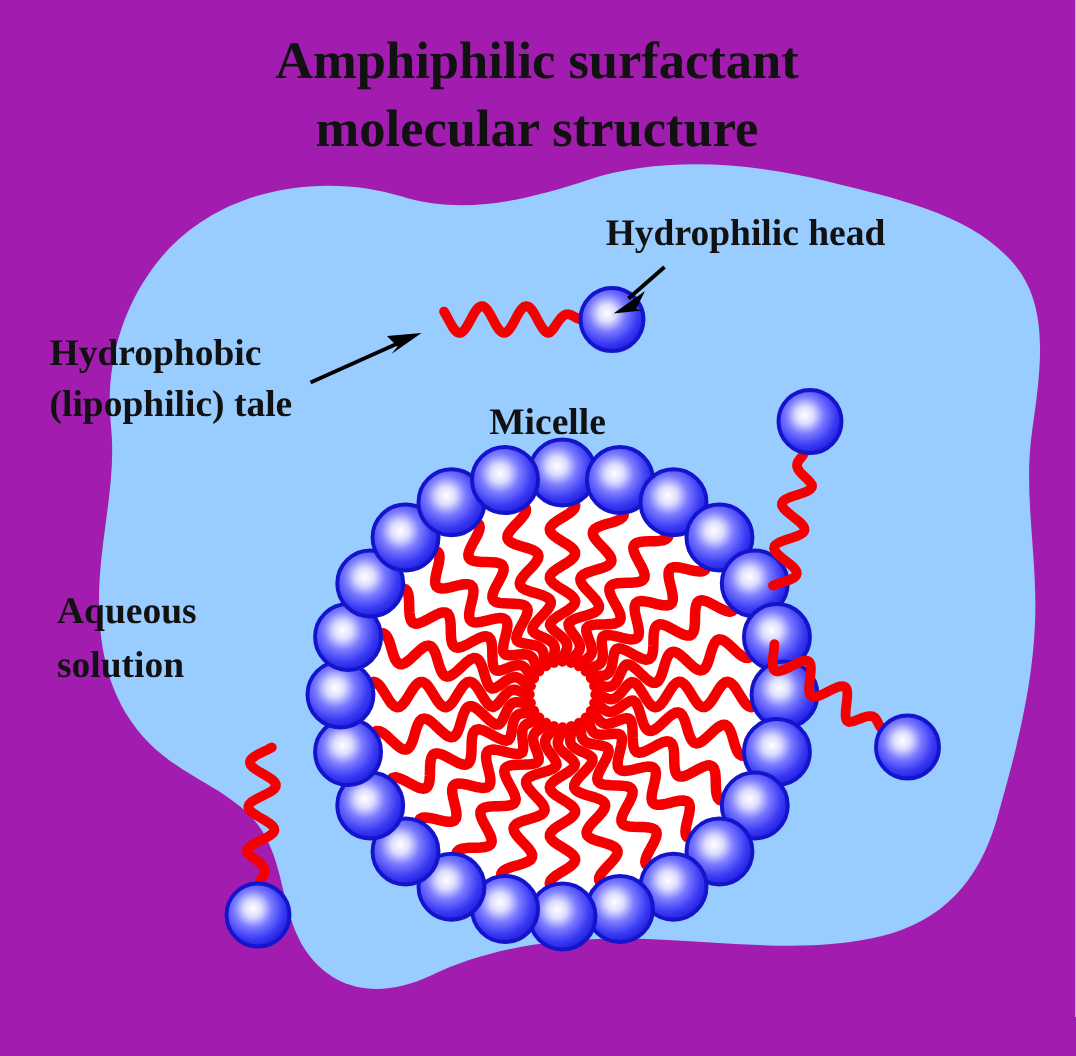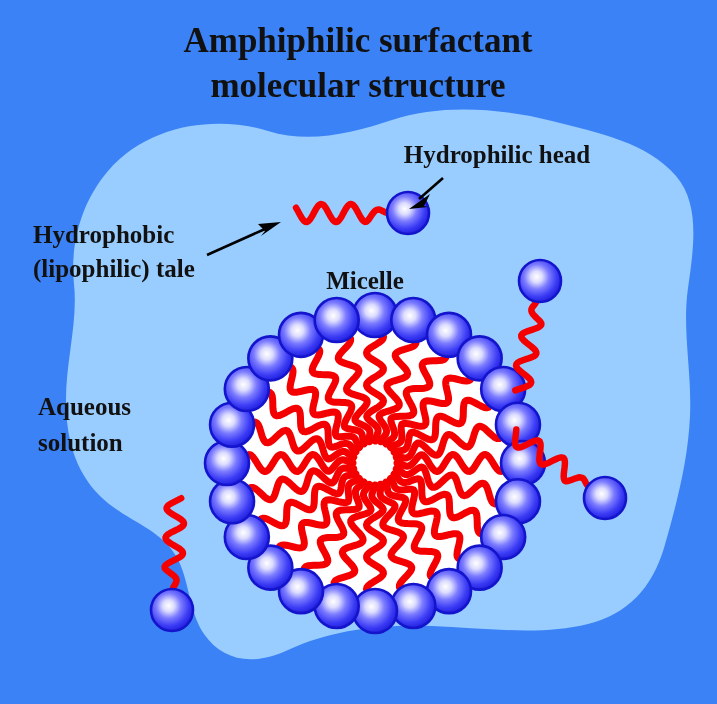--- a/index.html
+++ b/index.html
@@ -7,21 +7,21 @@
     padding: 0;
     background: #ffffff;
   }
   body {
     font-family: "Liberation Serif", "DejaVu Serif", serif;
   }
   #stage {
     position: relative;
     width: 717px;
     height: 704px;
-    background: #3b82f6;
+    background: #a21caf;
     overflow: hidden;
   }
   #diagram-svg {
     position: absolute;
     left: 0;
     top: 0;
     width: 717px;
     height: 704px;
     display: block;
   }

